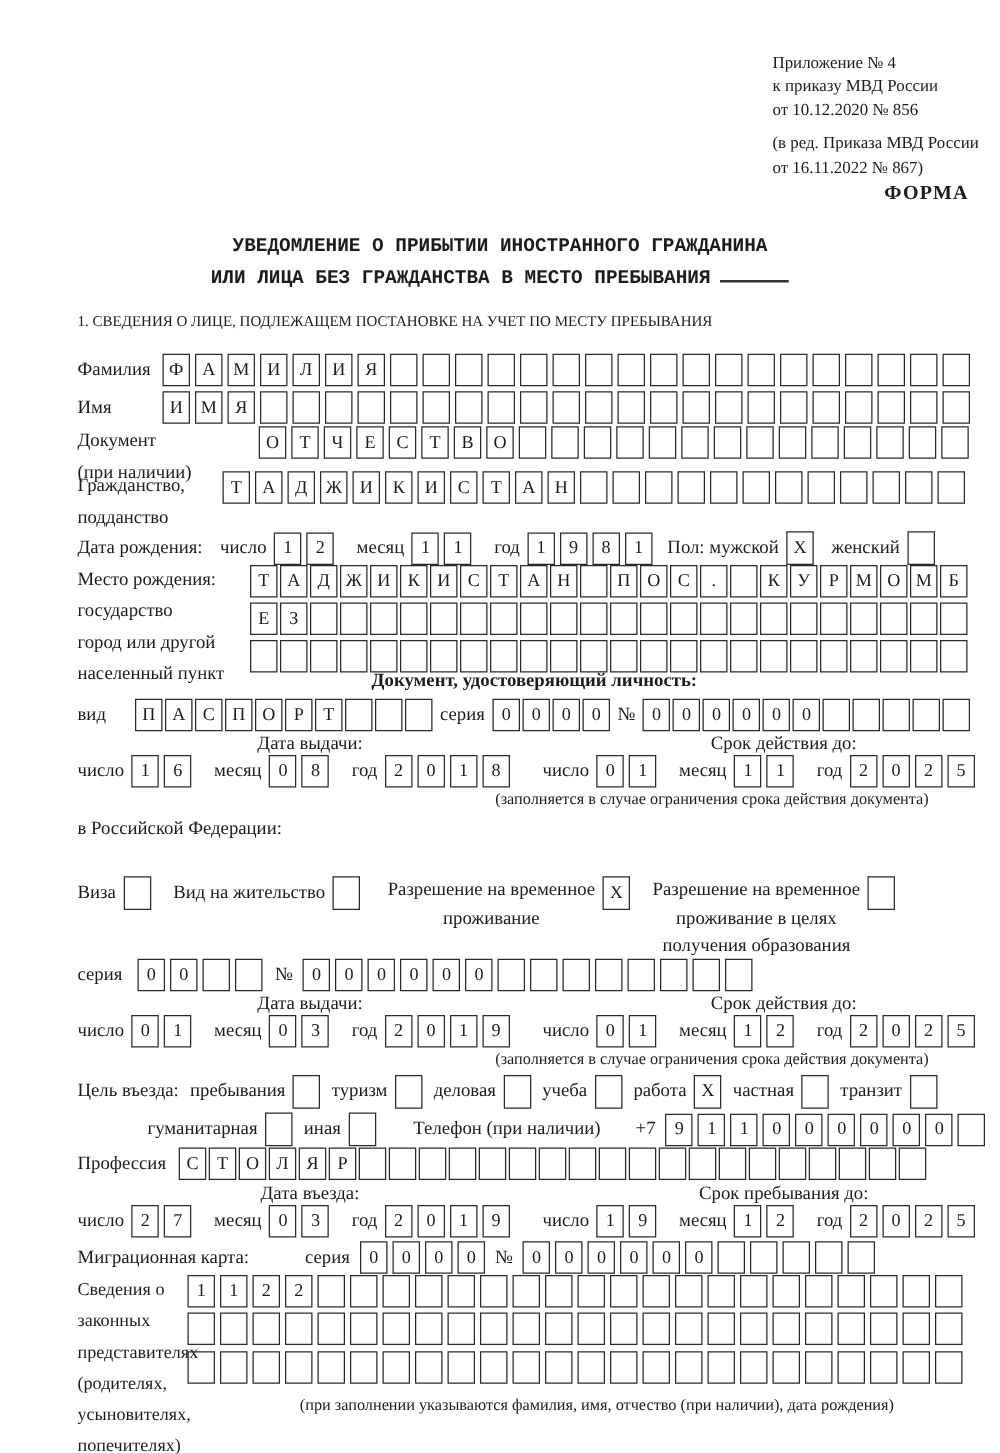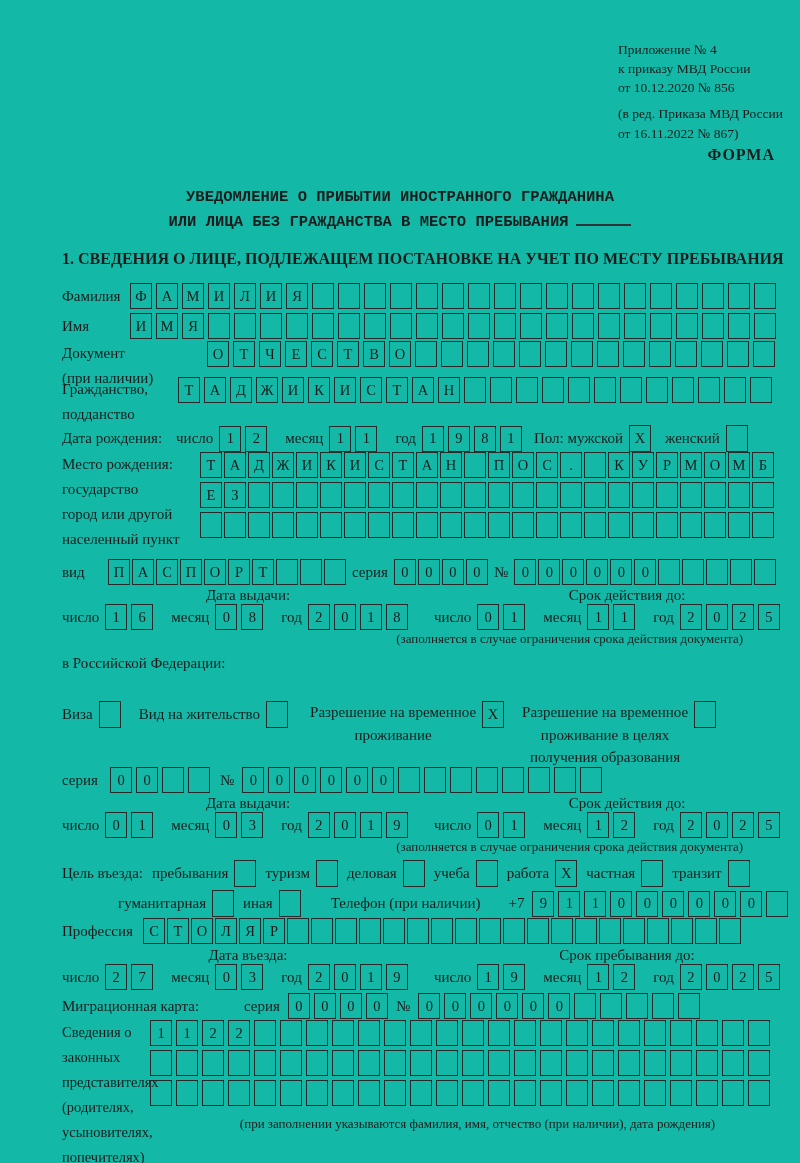--- a/index.html
+++ b/index.html
@@ -1,28 +1,28 @@
 <!DOCTYPE html>
 <html><head>
 <meta charset="utf-8">
 <style>
   * { margin:0; padding:0; box-sizing:border-box; }
   html,body { background:#9a9a9a; }
   .page {
-    width:800px; height:1163px; background:#14b8a6; position:relative;
+    width:800px; height:1163px; background:#ffffff; position:relative;
     font-family:"Liberation Serif","DejaVu Serif",serif; color:#1c1c1c;
     margin:0 auto; overflow:hidden;
   }
   .abs { position:absolute; }
   .appendix { top:40px; left:618px; font-size:13.5px; line-height:1.42; }
   .appendix .blk2 { margin-top:7px; }
   .forma { top:146px; right:25px; font-weight:700; font-size:16px; letter-spacing:1px; }
   .title { top:185px; left:0; width:100%; text-align:center; font-weight:700; font-size:15.5px; line-height:1.62;font-family:Liberation Mono, monospace; }
   .uline { display:inline-block; width:55px; border-bottom:2px solid #333; margin-left:8px; }
-  .sec-head { top:250px; left:62px; right:6px; font-weight:700; font-size:16px; }
+  .sec-head { top:250px; left:62px; right:6px; font-weight:400; font-size:12px; }
   .fields { position:absolute; top:280px; left:62px; width:731px; height:883px; font-size:15px; }
   .frow { position:absolute; left:0; right:0; display:flex; align-items:center; }
   .fstart { align-items:flex-start; }
   .cell {
     flex:none; width:22px; height:26px; border:1.6px solid #2a2a2a; margin-right:4px;
     display:inline-flex; align-items:center; justify-content:center;
     font-size:14.5px; line-height:1;
   }
   .tight .cell { margin-right:2px; }
   .boxes { display:inline-flex; }
@@ -302,20 +302,21 @@
             <span class="cell"></span>
             <span class="cell"></span>
             <span class="cell"></span>
             <span class="cell"></span>
             <span class="cell"></span>
             <span class="cell"></span>
           </div>
       </span>
     </div>
 
+    <div class="frow ctr" style="top:257px; display:block;">Документ, удостоверяющий личность:</div>
 
     <div class="frow tight" style="top:279px">
       <span class="flabel" style="width:46px">вид</span>
       <span class="boxes">
           <span class="cell">П</span>
           <span class="cell">А</span>
           <span class="cell">С</span>
           <span class="cell">П</span>
           <span class="cell">О</span>
           <span class="cell">Р</span>

